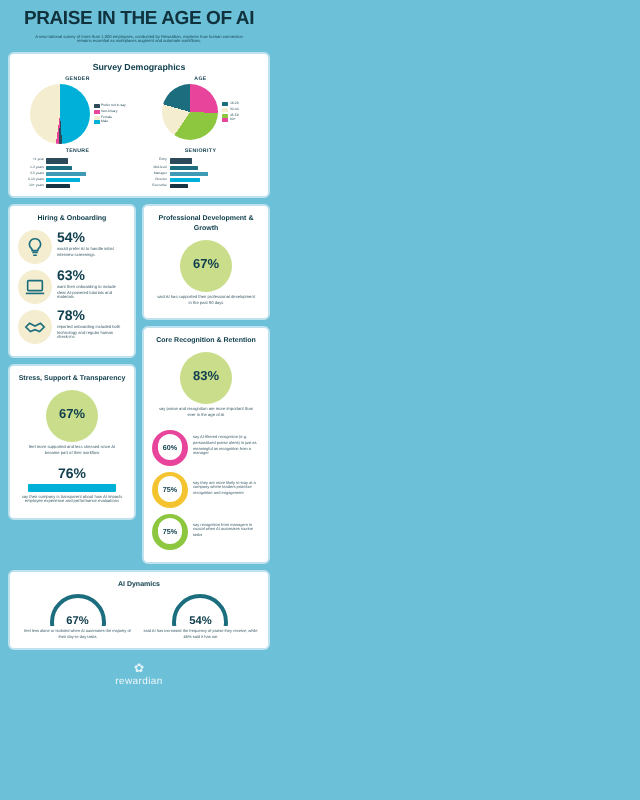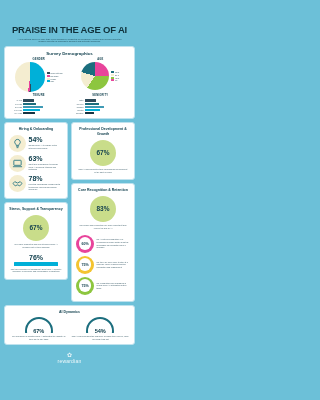--- a/index.html
+++ b/index.html
@@ -2,21 +2,21 @@
 <html><head>
 <meta charset="utf-8">
 <style>
   html,body{margin:0;padding:0;}
   body{
     width:139px;height:400px;overflow:hidden;
     background:#6cc0d8;
     font-family:"Liberation Sans",sans-serif;
     -webkit-font-smoothing:antialiased;
   }
-  .page{width:139px;height:320px;position:relative;box-sizing:border-box;padding:0 4px;margin-top:20px;}
+  .page{width:139px;height:320px;position:relative;box-sizing:border-box;padding:0 4px;}
 
   
   .header{padding:5px 6px 3px 6px;text-align:center;}
   .title{
     font-size:9.5px;font-weight:bold;color:#10323c;letter-spacing:-0.2px;
     line-height:10px;margin:0;
   }
   .subtitle{
     font-size:2.1px;line-height:2.9px;color:#1b4a58;margin:2.5px 6px 0 6px;
     text-align:center;

